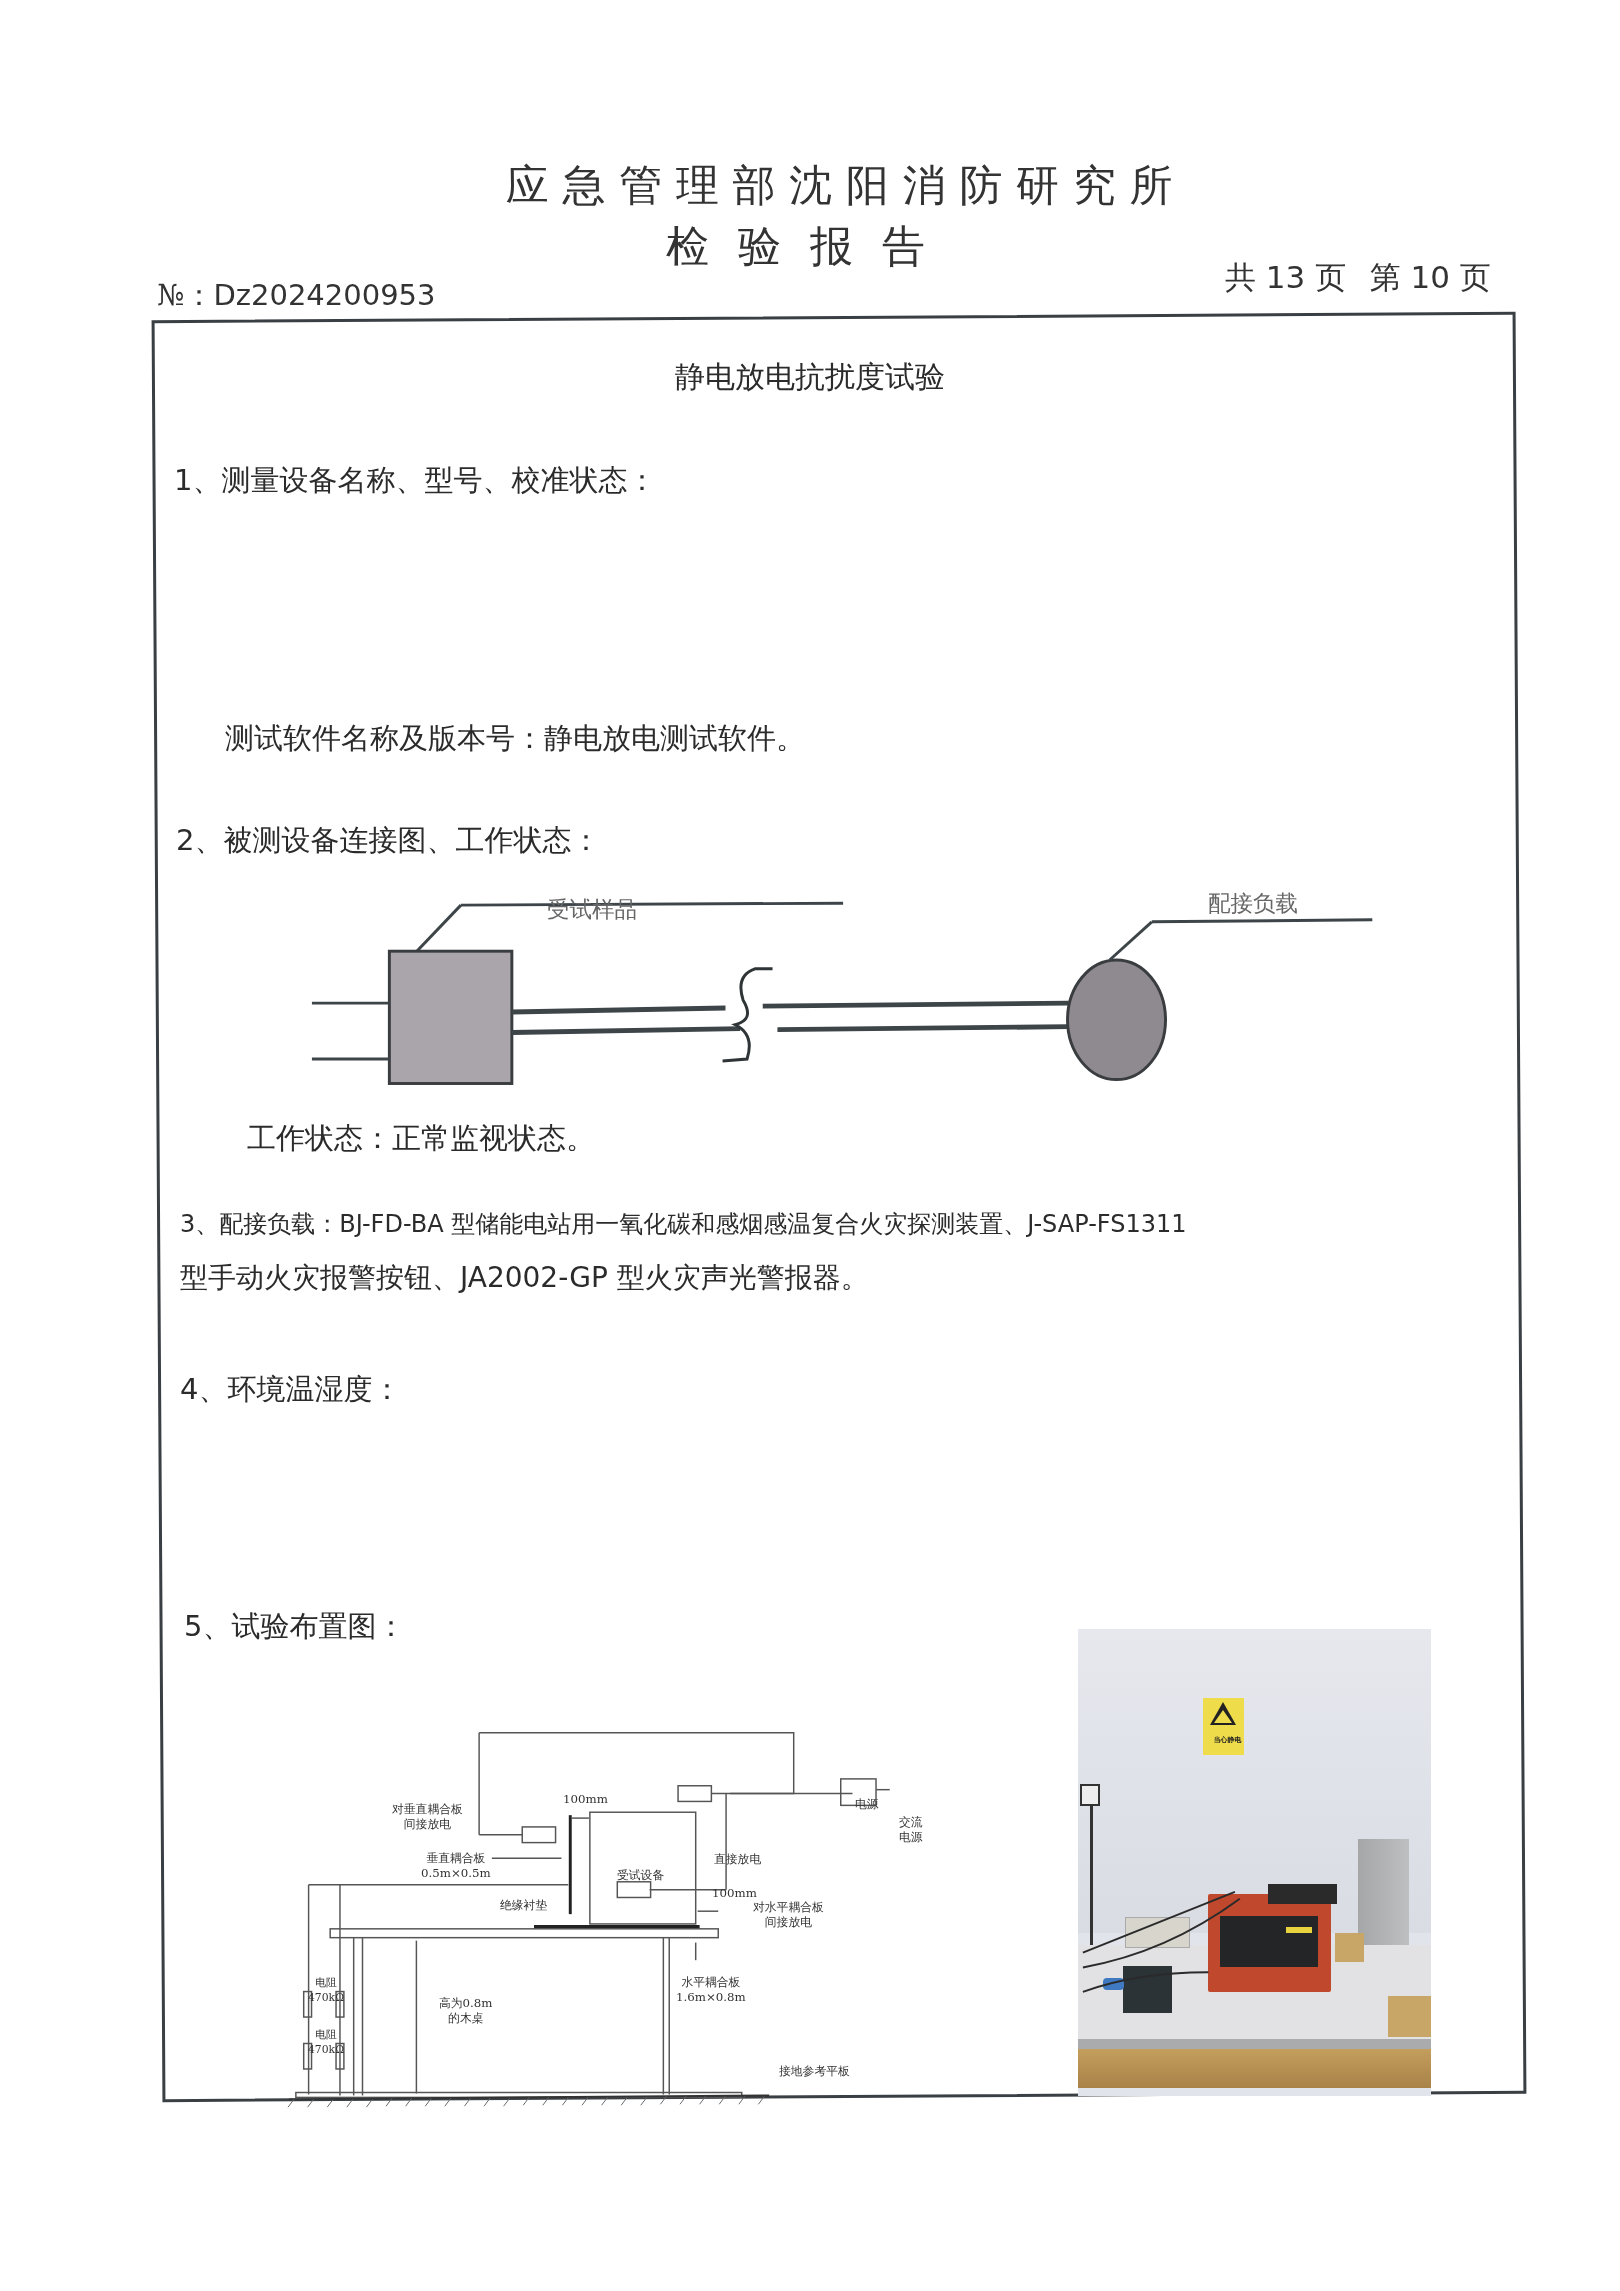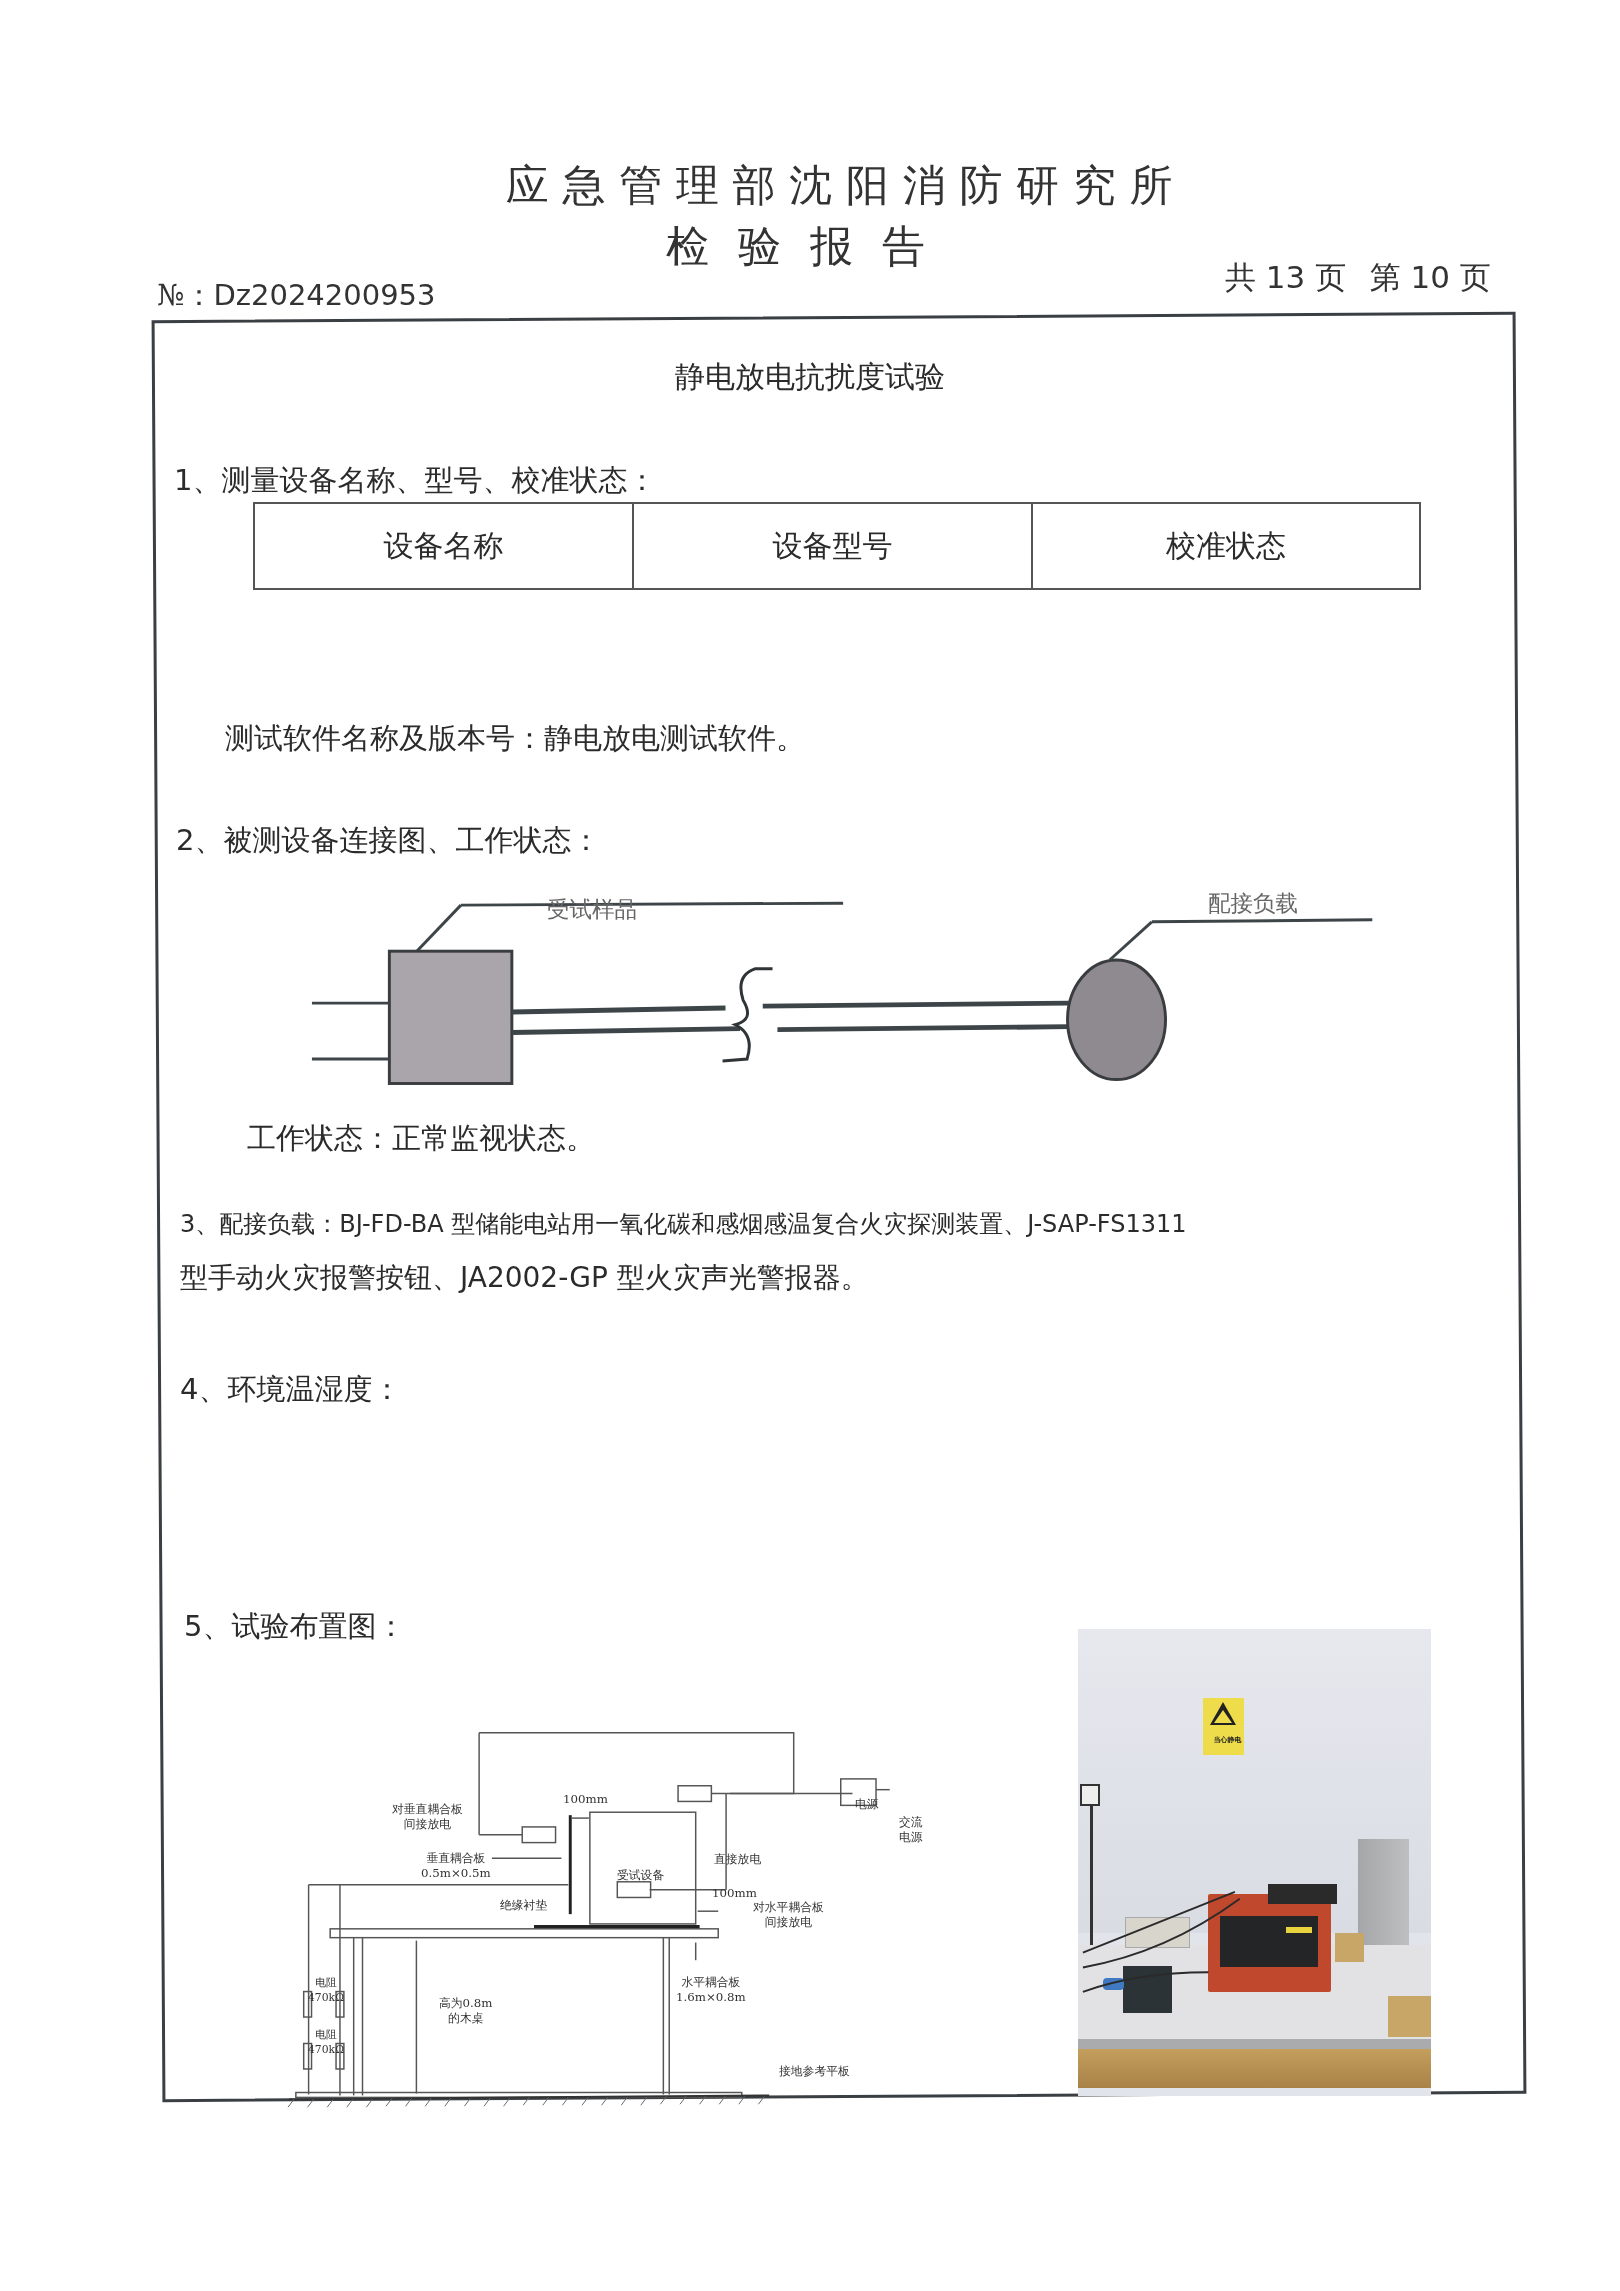--- a/index.html
+++ b/index.html
@@ -34,25 +34,20 @@
   <span>共 13 页</span><span>第 10 页</span>
 </div>
 
 <div class="abs frame"></div>
 
 <div class="abs section-title">静电放电抗扰度试验</div>
 
 <div class="abs h" style="left:174px; top:461px;">1、测量设备名称、型号、校准状态：</div>
 <table class="grid" style="left:253px; top:502px; width:1168px;">
   <tbody>
-      <tr style="height:86px;">
-    <td style="width:377px;">设备名称</td>
-    <td style="width:397px;">设备型号</td>
-    <td>校准状态</td>
-  </tr>
 </tbody>
   </table>
 <div class="abs h" style="left:225px; top:719px;">测试软件名称及版本号：静电放电测试软件。</div>
 
 <div class="abs h" style="left:176px; top:821px;">2、被测设备连接图、工作状态：</div>
 
 <svg class="abs" style="left:294px; top:863px;" width="1108" height="245" viewBox="0 0 1130 250">
 
   <line x1="170" y1="43" x2="560" y2="41" stroke="#3d4549" stroke-width="3"></line>
   <line x1="170" y1="43" x2="125" y2="90" stroke="#3d4549" stroke-width="3"></line>

